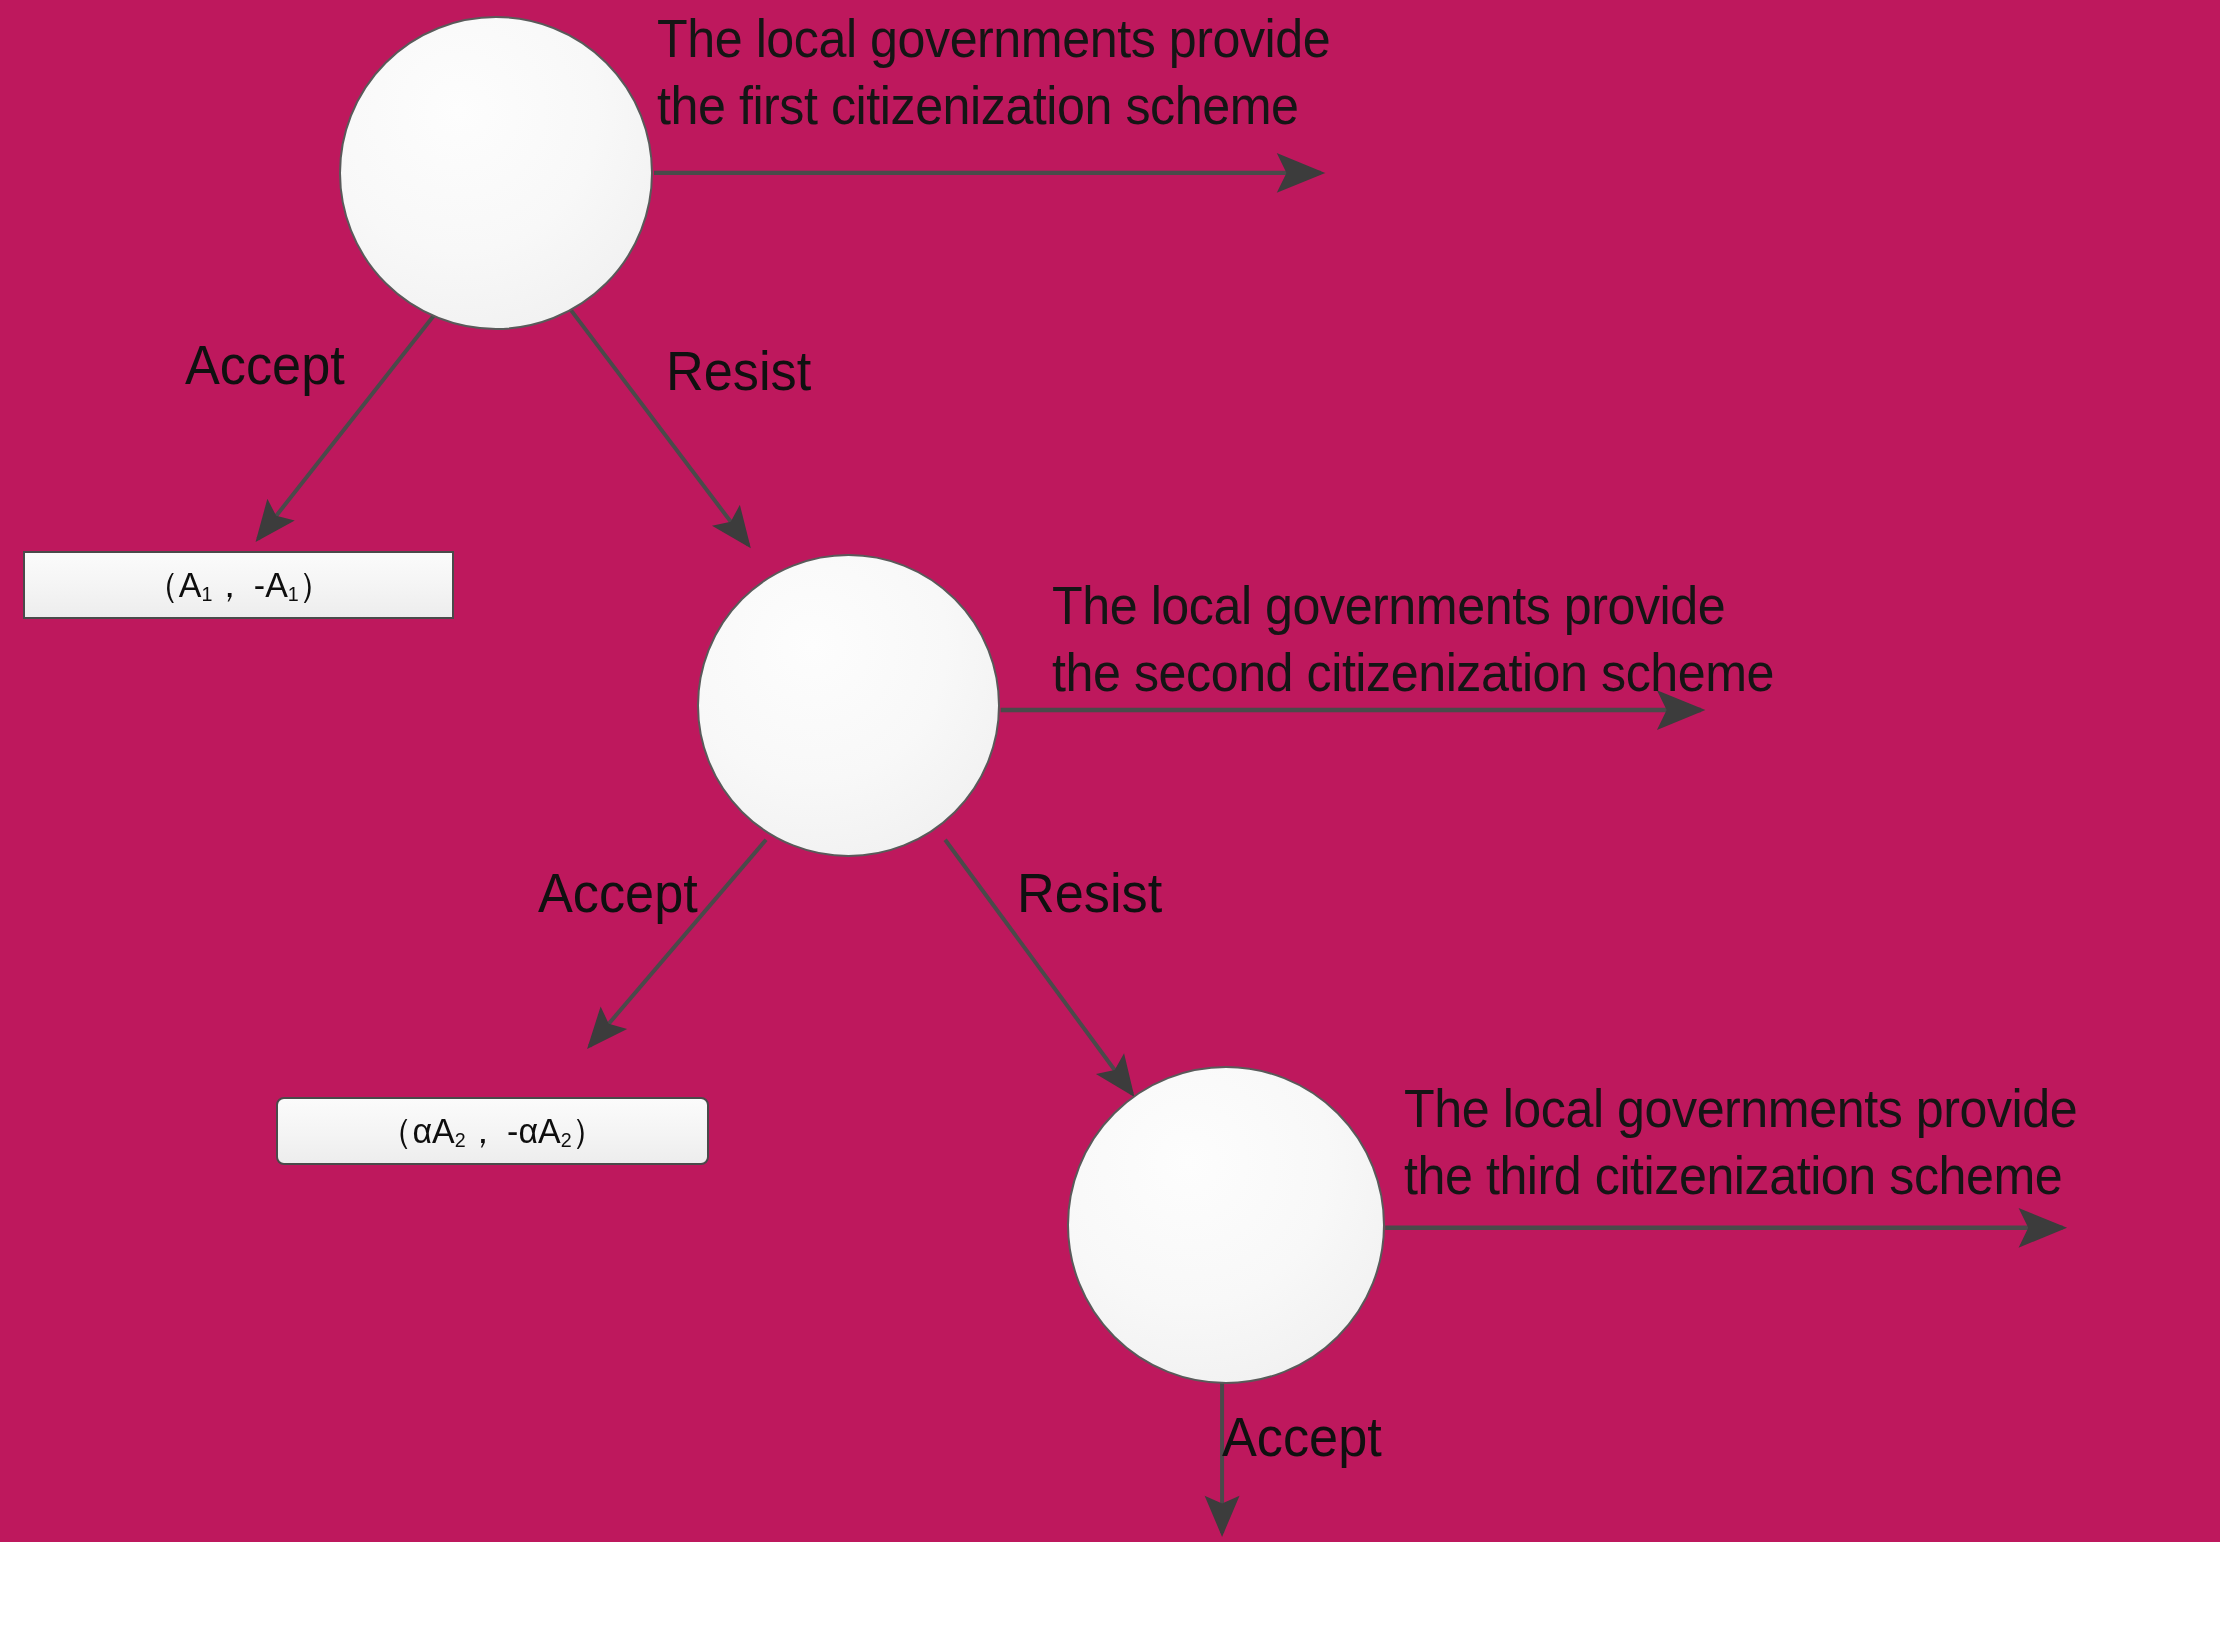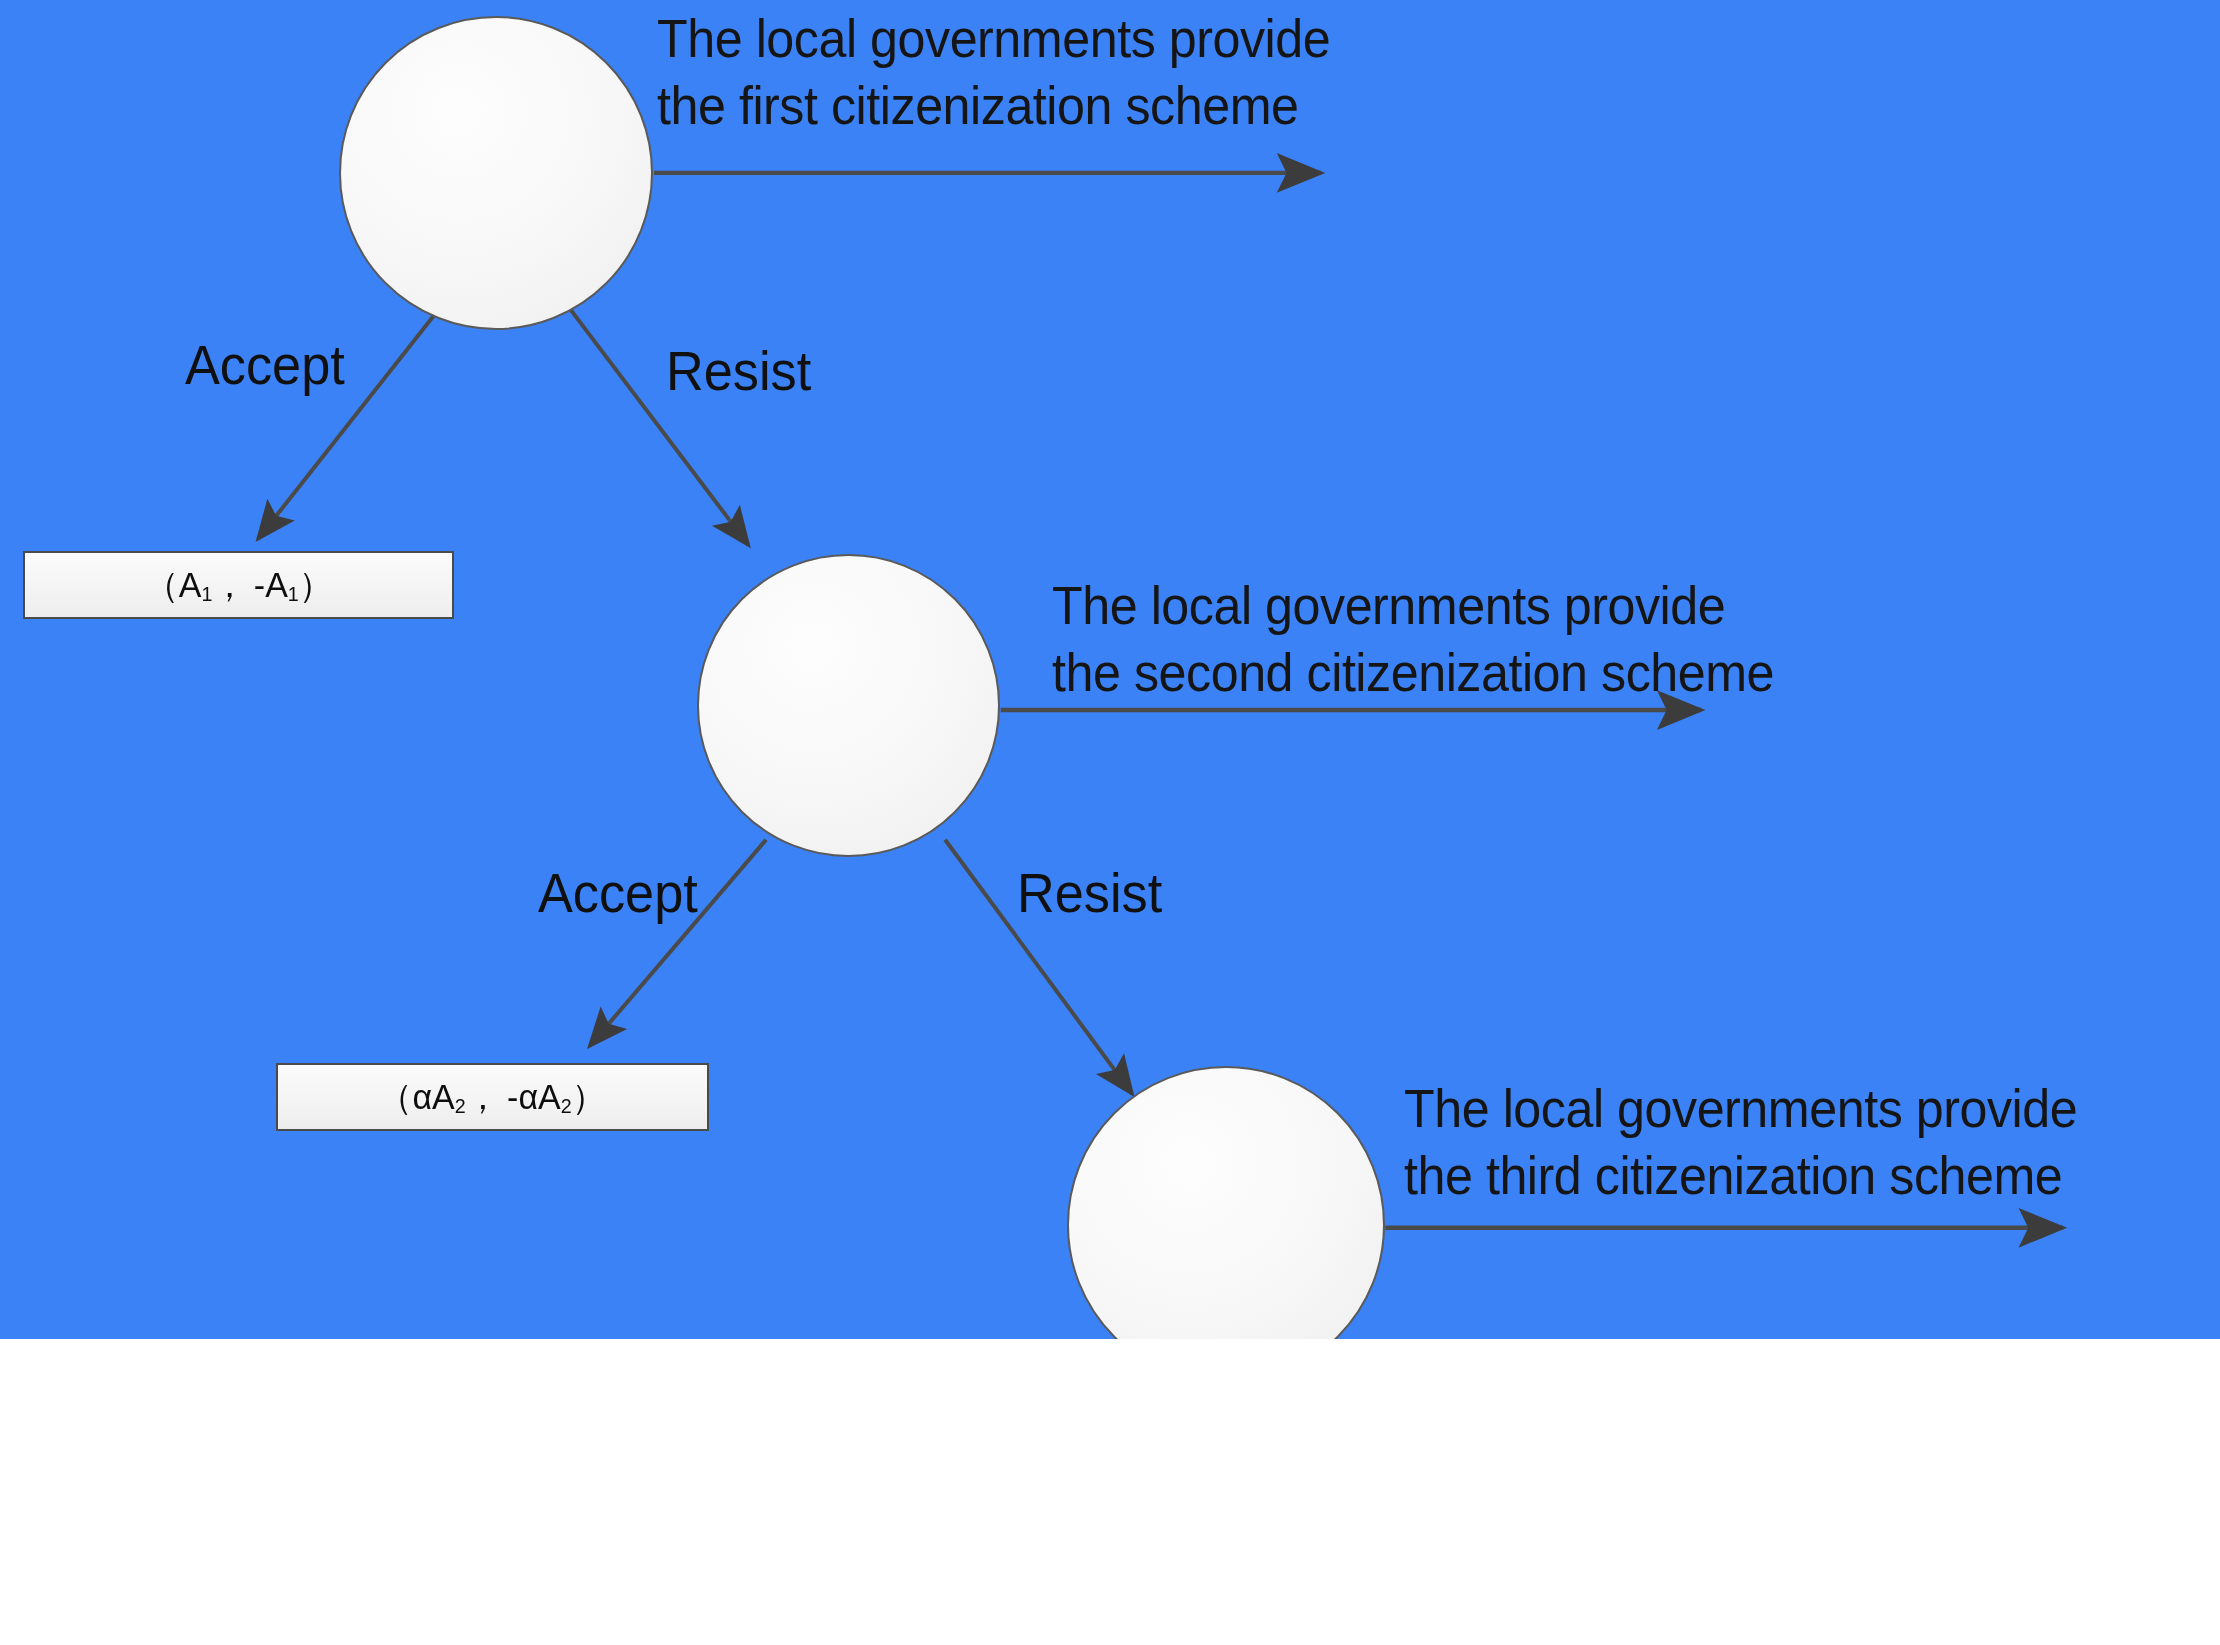--- a/index.html
+++ b/index.html
@@ -7,22 +7,22 @@
     padding: 0;
     background: #ffffff;
   }
   body {
     font-family: "Liberation Sans", "DejaVu Sans", sans-serif;
     color: #161616;
   }
   #stage {
     position: relative;
     width: 2221px;
-    height: 1339px;
-    background: #3b82f6;
+    height: 1542px;
+    background: #be185d;
     overflow: hidden;
   }
   #wires {
     position: absolute;
     left: 0;
     top: 0;
     width: 2221px;
     height: 1645px;
     pointer-events: none;
   }
@@ -144,21 +144,21 @@
   <div class="branch-label" style="left:1017px; top:866px;">Resist</div>
 
   <div class="branch-label" style="left:1222px; top:1410px;">Accept</div>
 
   <div class="payoff-box" style="left:23px; top:551px; width:431px; height:68px;">
     <span class="txt">
       <span>（</span><span>A</span><sub>1</sub><span>，</span><span style="display:inline-block;width:0.22em;"></span><span>-</span><span>A</span><sub>1</sub><span>）</span>
     </span>
   </div>
 
-  <div class="payoff-box" style="left:276px; top:1063px; width:433px; height:68px;">
+  <div class="payoff-box" style="left:276px; top:1097px; width:433px; height:68px;border-radius:8px;">
     <span class="txt">
       <span>（</span><span>α</span><span>A</span><sub>2</sub><span>，</span><span style="display:inline-block;width:0.22em;"></span><span>-</span><span>α</span><span>A</span><sub>2</sub><span>）</span>
     </span>
   </div>
 
 
 </div>
 
 
 </body></html>

